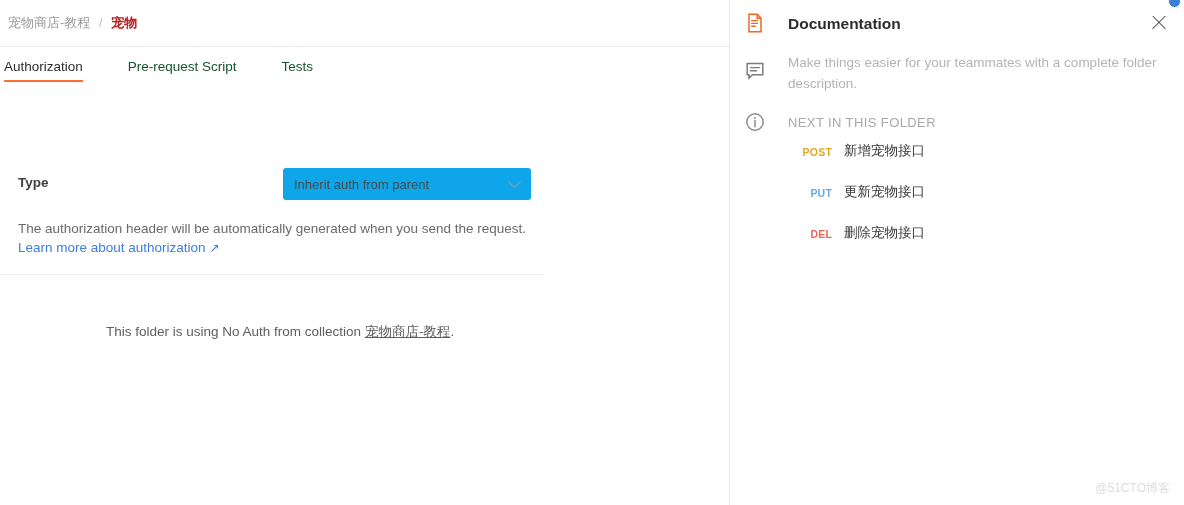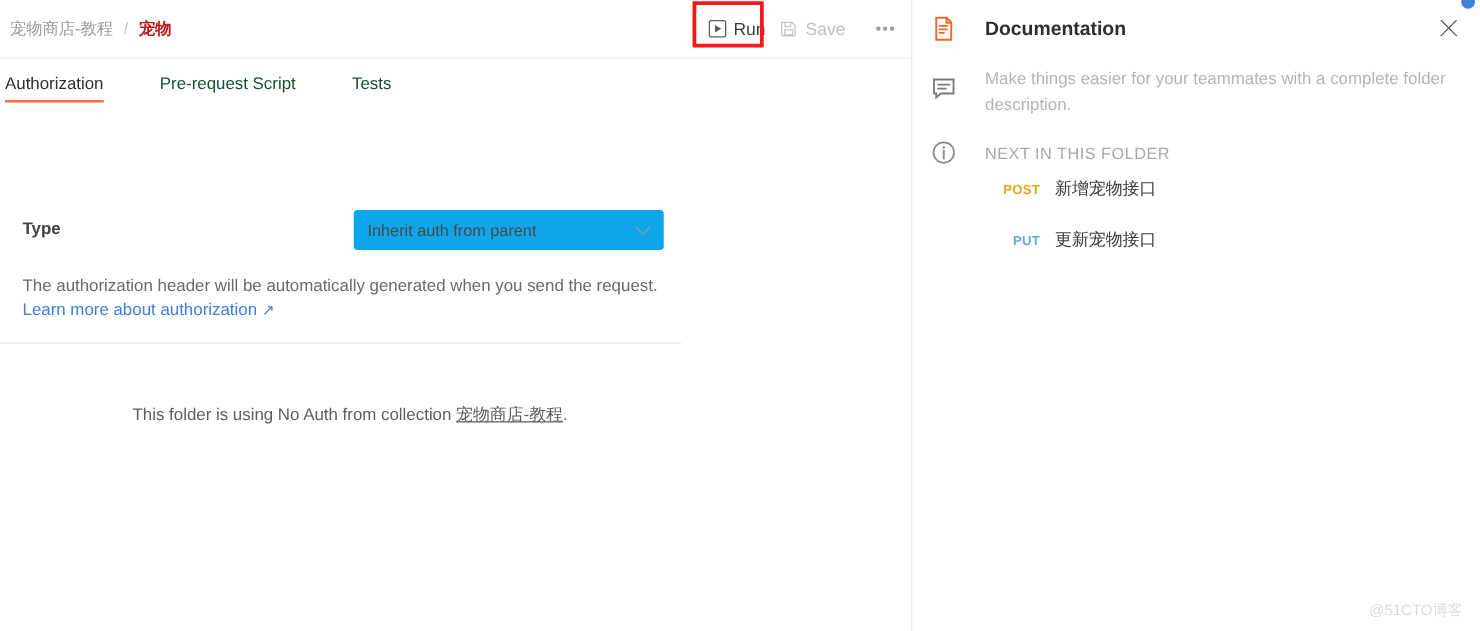--- a/index.html
+++ b/index.html
@@ -381,42 +381,20 @@
 
   <div class="left-pane">
 
     <div class="header-row">
       <div class="breadcrumb">
         <span class="crumb-link">宠物商店-教程</span>
         <span class="crumb-sep">/</span>
         <span class="crumb-current">宠物</span>
       </div>
 
-      <div class="header-actions">
-        <div class="run-wrap">
-          <div class="run-highlight"></div>
-          <button class="btn btn-run">
-            <span class="icon-run"></span>
-            <span>Run</span>
-          </button>
-        </div>
-
-        <button class="btn btn-save">
-          <span class="icon-save">
-            <svg width="14" height="14" viewBox="0 0 16 16" fill="none" aria-hidden="true">
-              <path d="M2.2 2.2h8.6l3 3v8.6a.6.6 0 0 1-.6.6H2.2a.6.6 0 0 1-.6-.6V2.8a.6.6 0 0 1 .6-.6z" stroke="#c6c6c6" stroke-width="1.2"></path>
-              <path d="M4.6 2.4v3.6h5.2V2.4" stroke="#c6c6c6" stroke-width="1.2"></path>
-              <rect x="4.4" y="9" width="7.2" height="4.6" stroke="#c6c6c6" stroke-width="1.2"></rect>
-            </svg>
-          </span>
-          <span>Save</span>
-        </button>
-
-        <button class="btn-ellipsis">•••</button>
-      </div>
     </div>
 
     <div class="header-divider"></div>
 
     <div class="tabs">
       <button class="tab active">Authorization</button>
       <button class="tab">Pre-request Script</button>
       <button class="tab">Tests</button>
     </div>
 
@@ -485,19 +463,23 @@
 
     <div class="req-list">
       <div class="req-item">
         <span class="req-method" style="color:#e3a820">POST</span>
         <span class="req-name">新增宠物接口</span>
       </div>
       <div class="req-item">
         <span class="req-method" style="color:#6aa9e8">PUT</span>
         <span class="req-name">更新宠物接口</span>
       </div>
+      <div class="req-item">
+        <span class="req-method" style="color:#e8655a">DEL</span>
+        <span class="req-name">删除宠物接口</span>
+      </div>
     </div>
 
     <div class="watermark">@51CTO博客</div>
 
   </div>
 
 </div>
 
 </body></html>

